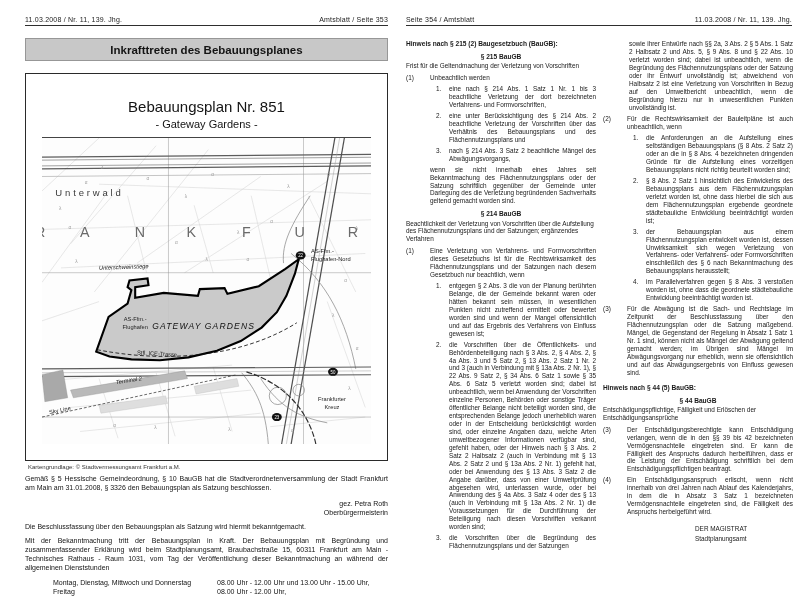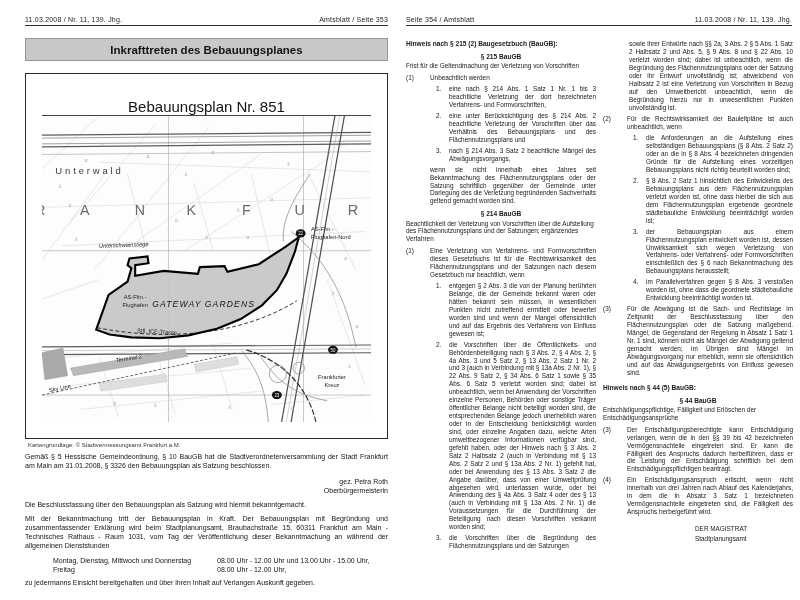--- a/index.html
+++ b/index.html
@@ -79,20 +79,21 @@
 <div class="page" id="left-page">
   <div class="page-header">
     <span>11.03.2008 / Nr. 11, 139. Jhg.</span>
     <span>Amtsblatt / Seite 353</span>
   </div>
   <div class="lp-inner">
     <div class="title-bar">Inkrafttreten des Bebauungsplanes</div>
 
     <div class="plan-box">
       <div class="plan-title">Bebauungsplan Nr. 851</div>
+      <div class="plan-subtitle">- Gateway Gardens -</div>
 
       <svg class="map-svg" viewBox="0 0 346 318" preserveAspectRatio="none">
         <rect x="0" y="0" width="346" height="318" fill="#fdfdfd"></rect>
 
         <g stroke="#d6d6d6" stroke-width="0.6">
           <line x1="0" y1="55" x2="60" y2="0"></line>
             <line x1="30" y1="110" x2="120" y2="8"></line>
           <line x1="55" y1="160" x2="175" y2="12"></line>
             <line x1="0" y1="150" x2="70" y2="55"></line>
           <line x1="100" y1="130" x2="230" y2="40"></line>

